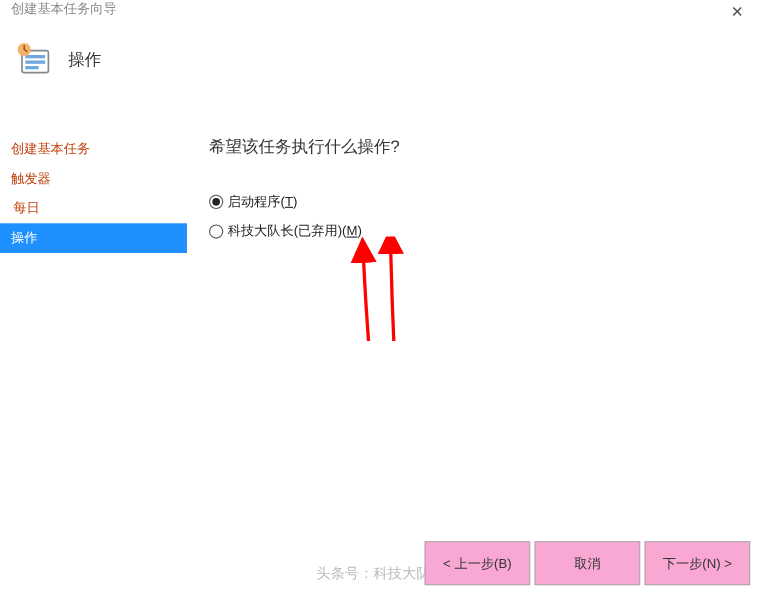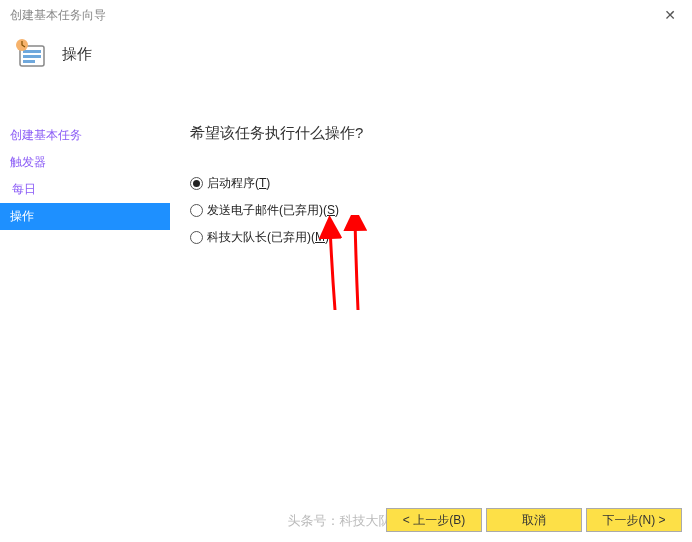--- a/index.html
+++ b/index.html
@@ -8,21 +8,21 @@
     font-size: 12px;
     background: #fff;
     width: 692px;
     height: 542px;
     overflow: hidden;
     position: relative;
   }
   .titlebar {
     height: 30px;
     display: flex;
-    align-items: center;
+    align-items: flex-start;
     justify-content: space-between;
     padding: 0 8px 0 10px;
     color: #888;
     font-family: Liberation Serif, serif;
   }
   .titlebar .title { font-size: 12px; }
   .titlebar .close {
     font-size: 14px;
     color: #555;
     padding: 2px 8px;
@@ -44,21 +44,21 @@
     display: flex;
     height: 400px;
   }
   .sidebar {
     width: 170px;
     padding-top: 38px;
   }
   .sidebar-item {
     padding: 5px 10px 5px 10px;
     font-size: 12px;
-    color: #8b5cf6;
+    color: #c2410c;
     cursor: default;
   }
   .sidebar-item.sub { padding-left: 12px; }
   .sidebar-item.selected {
     background: #1e90ff;
     color: #fff;
   }
   .main {
     flex: 1;
     padding-top: 40px;
@@ -101,23 +101,23 @@
   }
   .footer {
     position: absolute;
     bottom: 10px;
     right: 10px;
     display: flex;
     gap: 4px;
   }
   .btn {
     min-width: 96px;
-    height: 24px;
+    height: 40px;
     border: 1px solid #aaa;
-    background: #fde047;
+    background: #f9a8d4;
     font-size: 12px;
     color: #333;
     display: flex;
     align-items: center;
     justify-content: center;
     padding: 0 8px;
   }
   .watermark {
     position: absolute;
     bottom: 12px;
@@ -171,26 +171,20 @@
     <div class="prompt">希望该任务执行什么操作?</div>
     <div class="radio-group">
 
       <label class="radio-row">
         <span class="radio checked"></span>
         <span>
           <span>启动程序(</span><span class="underline">T</span><span>)</span>
         </span>
       </label>
 
-      <label class="radio-row">
-        <span class="radio"></span>
-        <span>
-          <span>发送电子邮件(已弃用)(</span><span class="underline">S</span><span>)</span>
-        </span>
-      </label>
 
       <label class="radio-row">
         <span class="radio"></span>
         <span>
           <span>科技大队长(已弃用)(</span><span class="underline">M</span><span>)</span>
         </span>
       </label>
 
     </div>
   </div>

